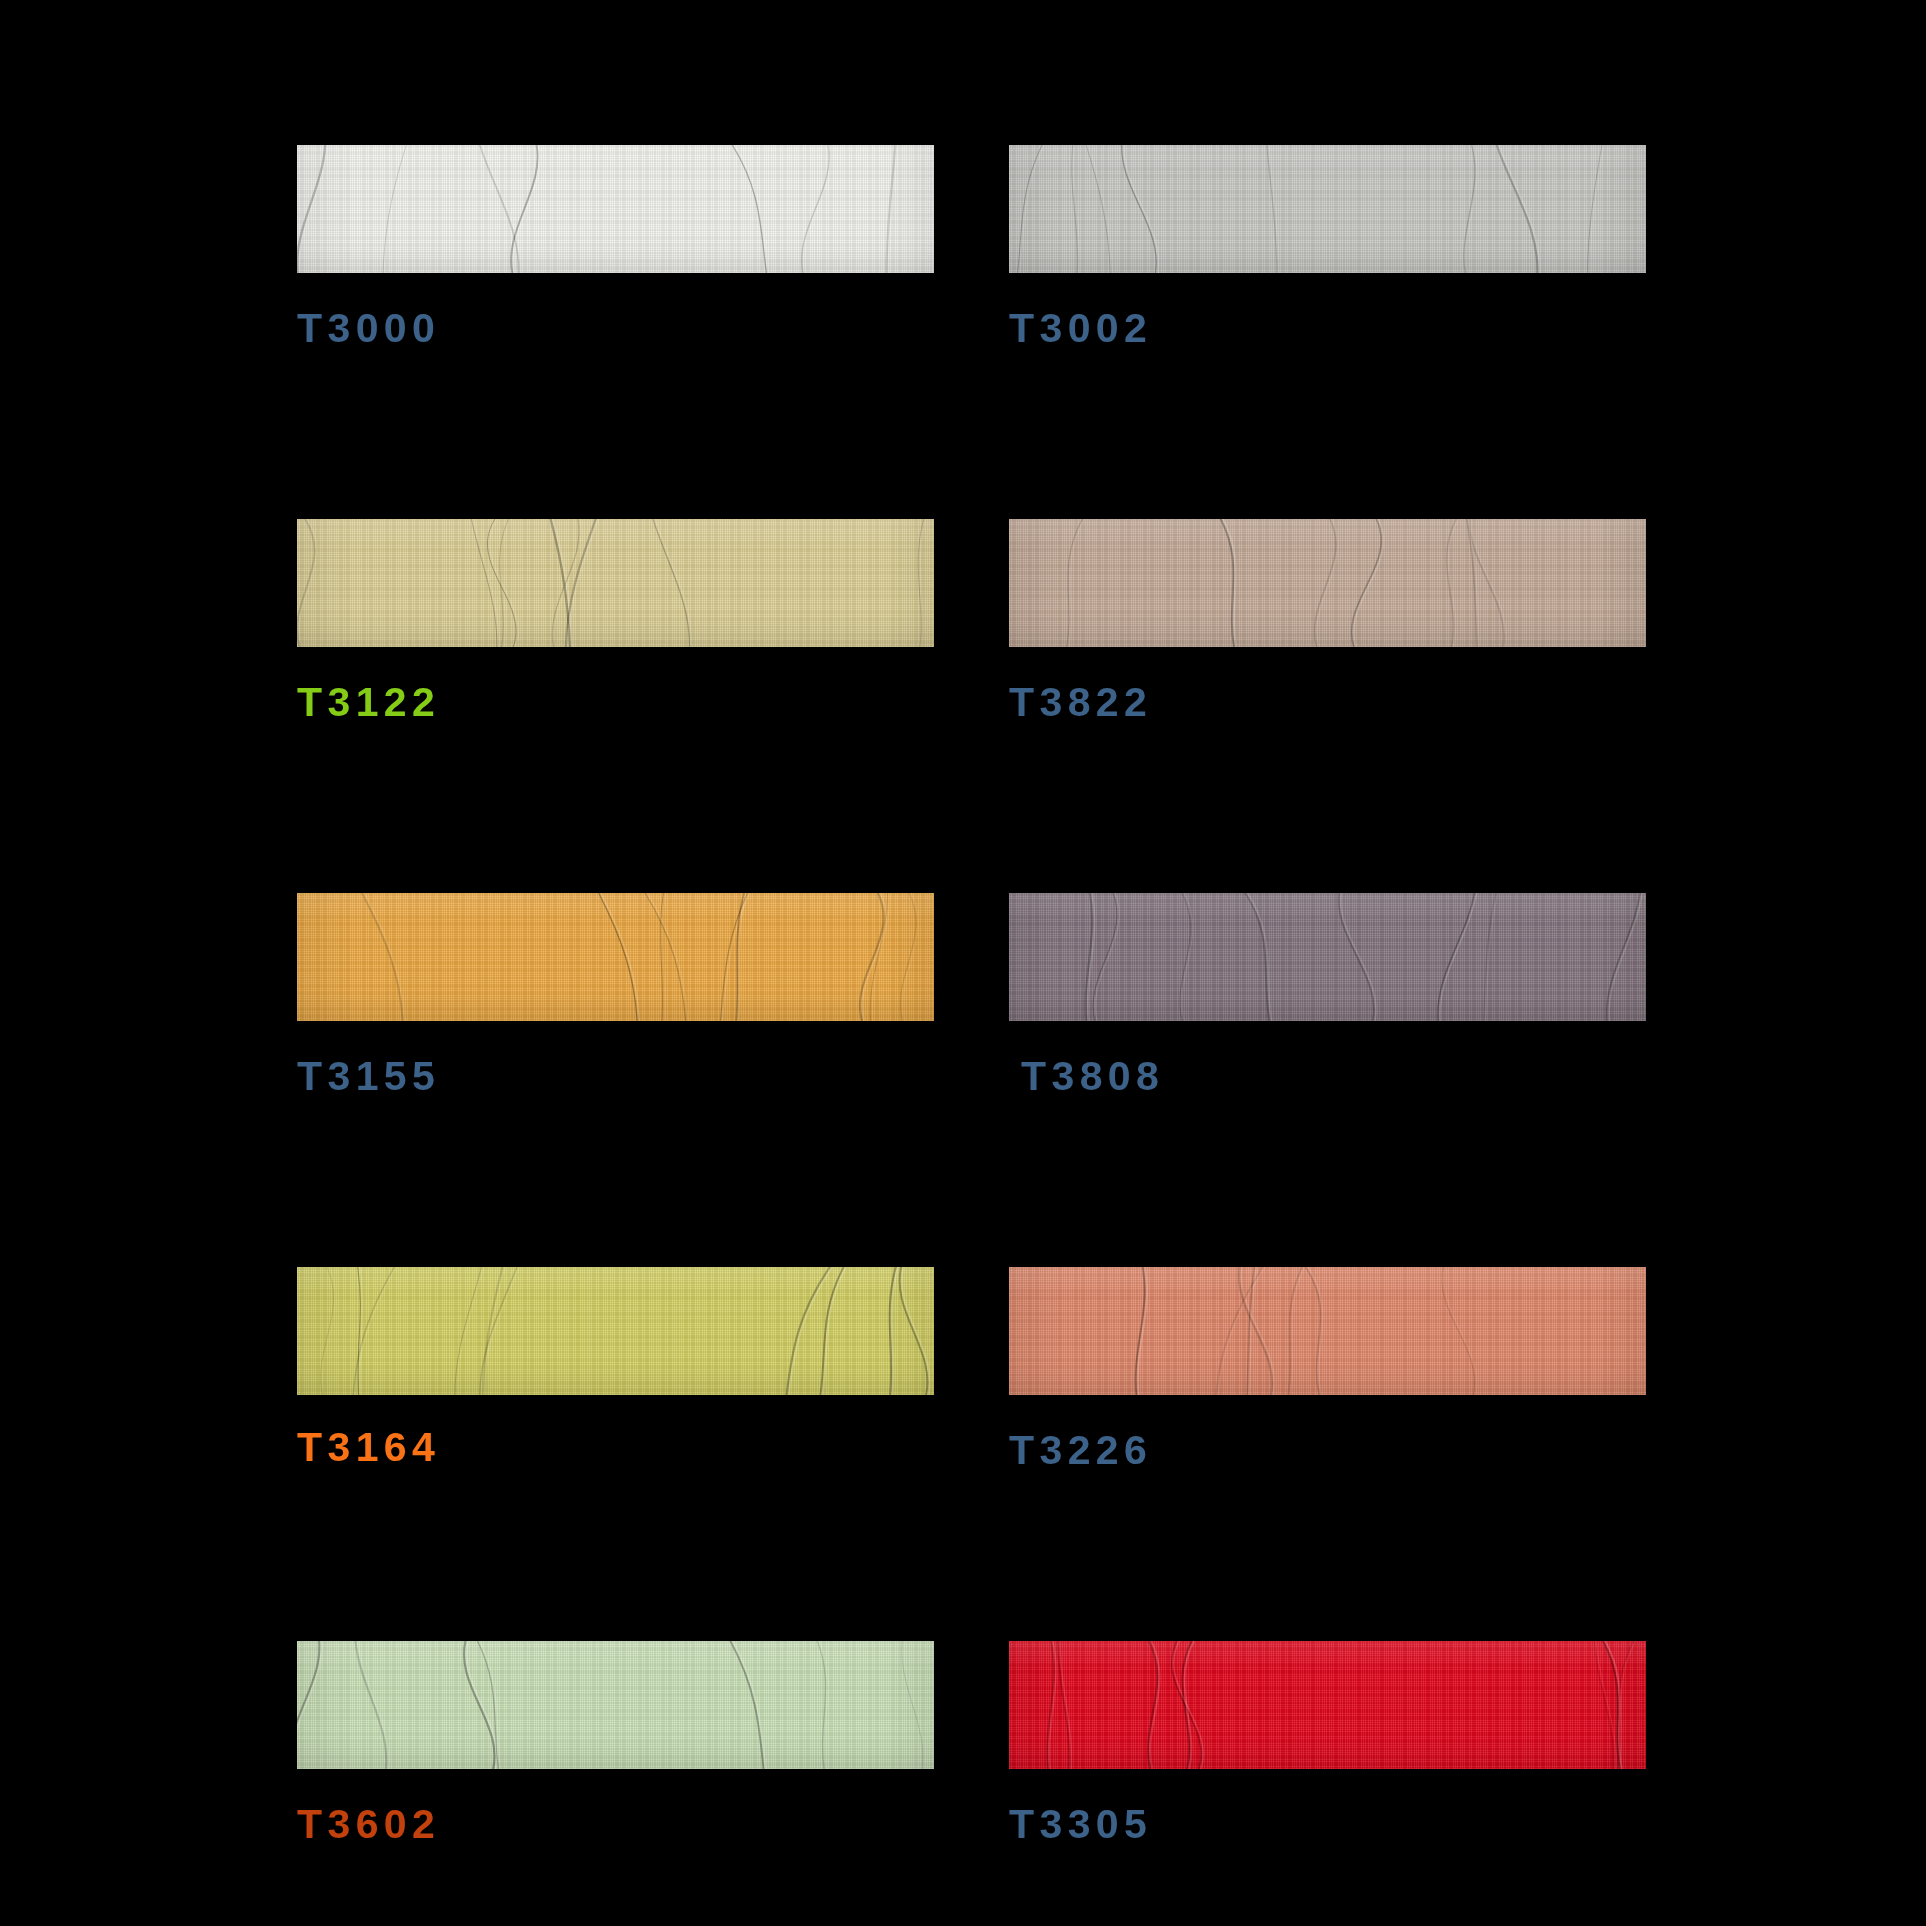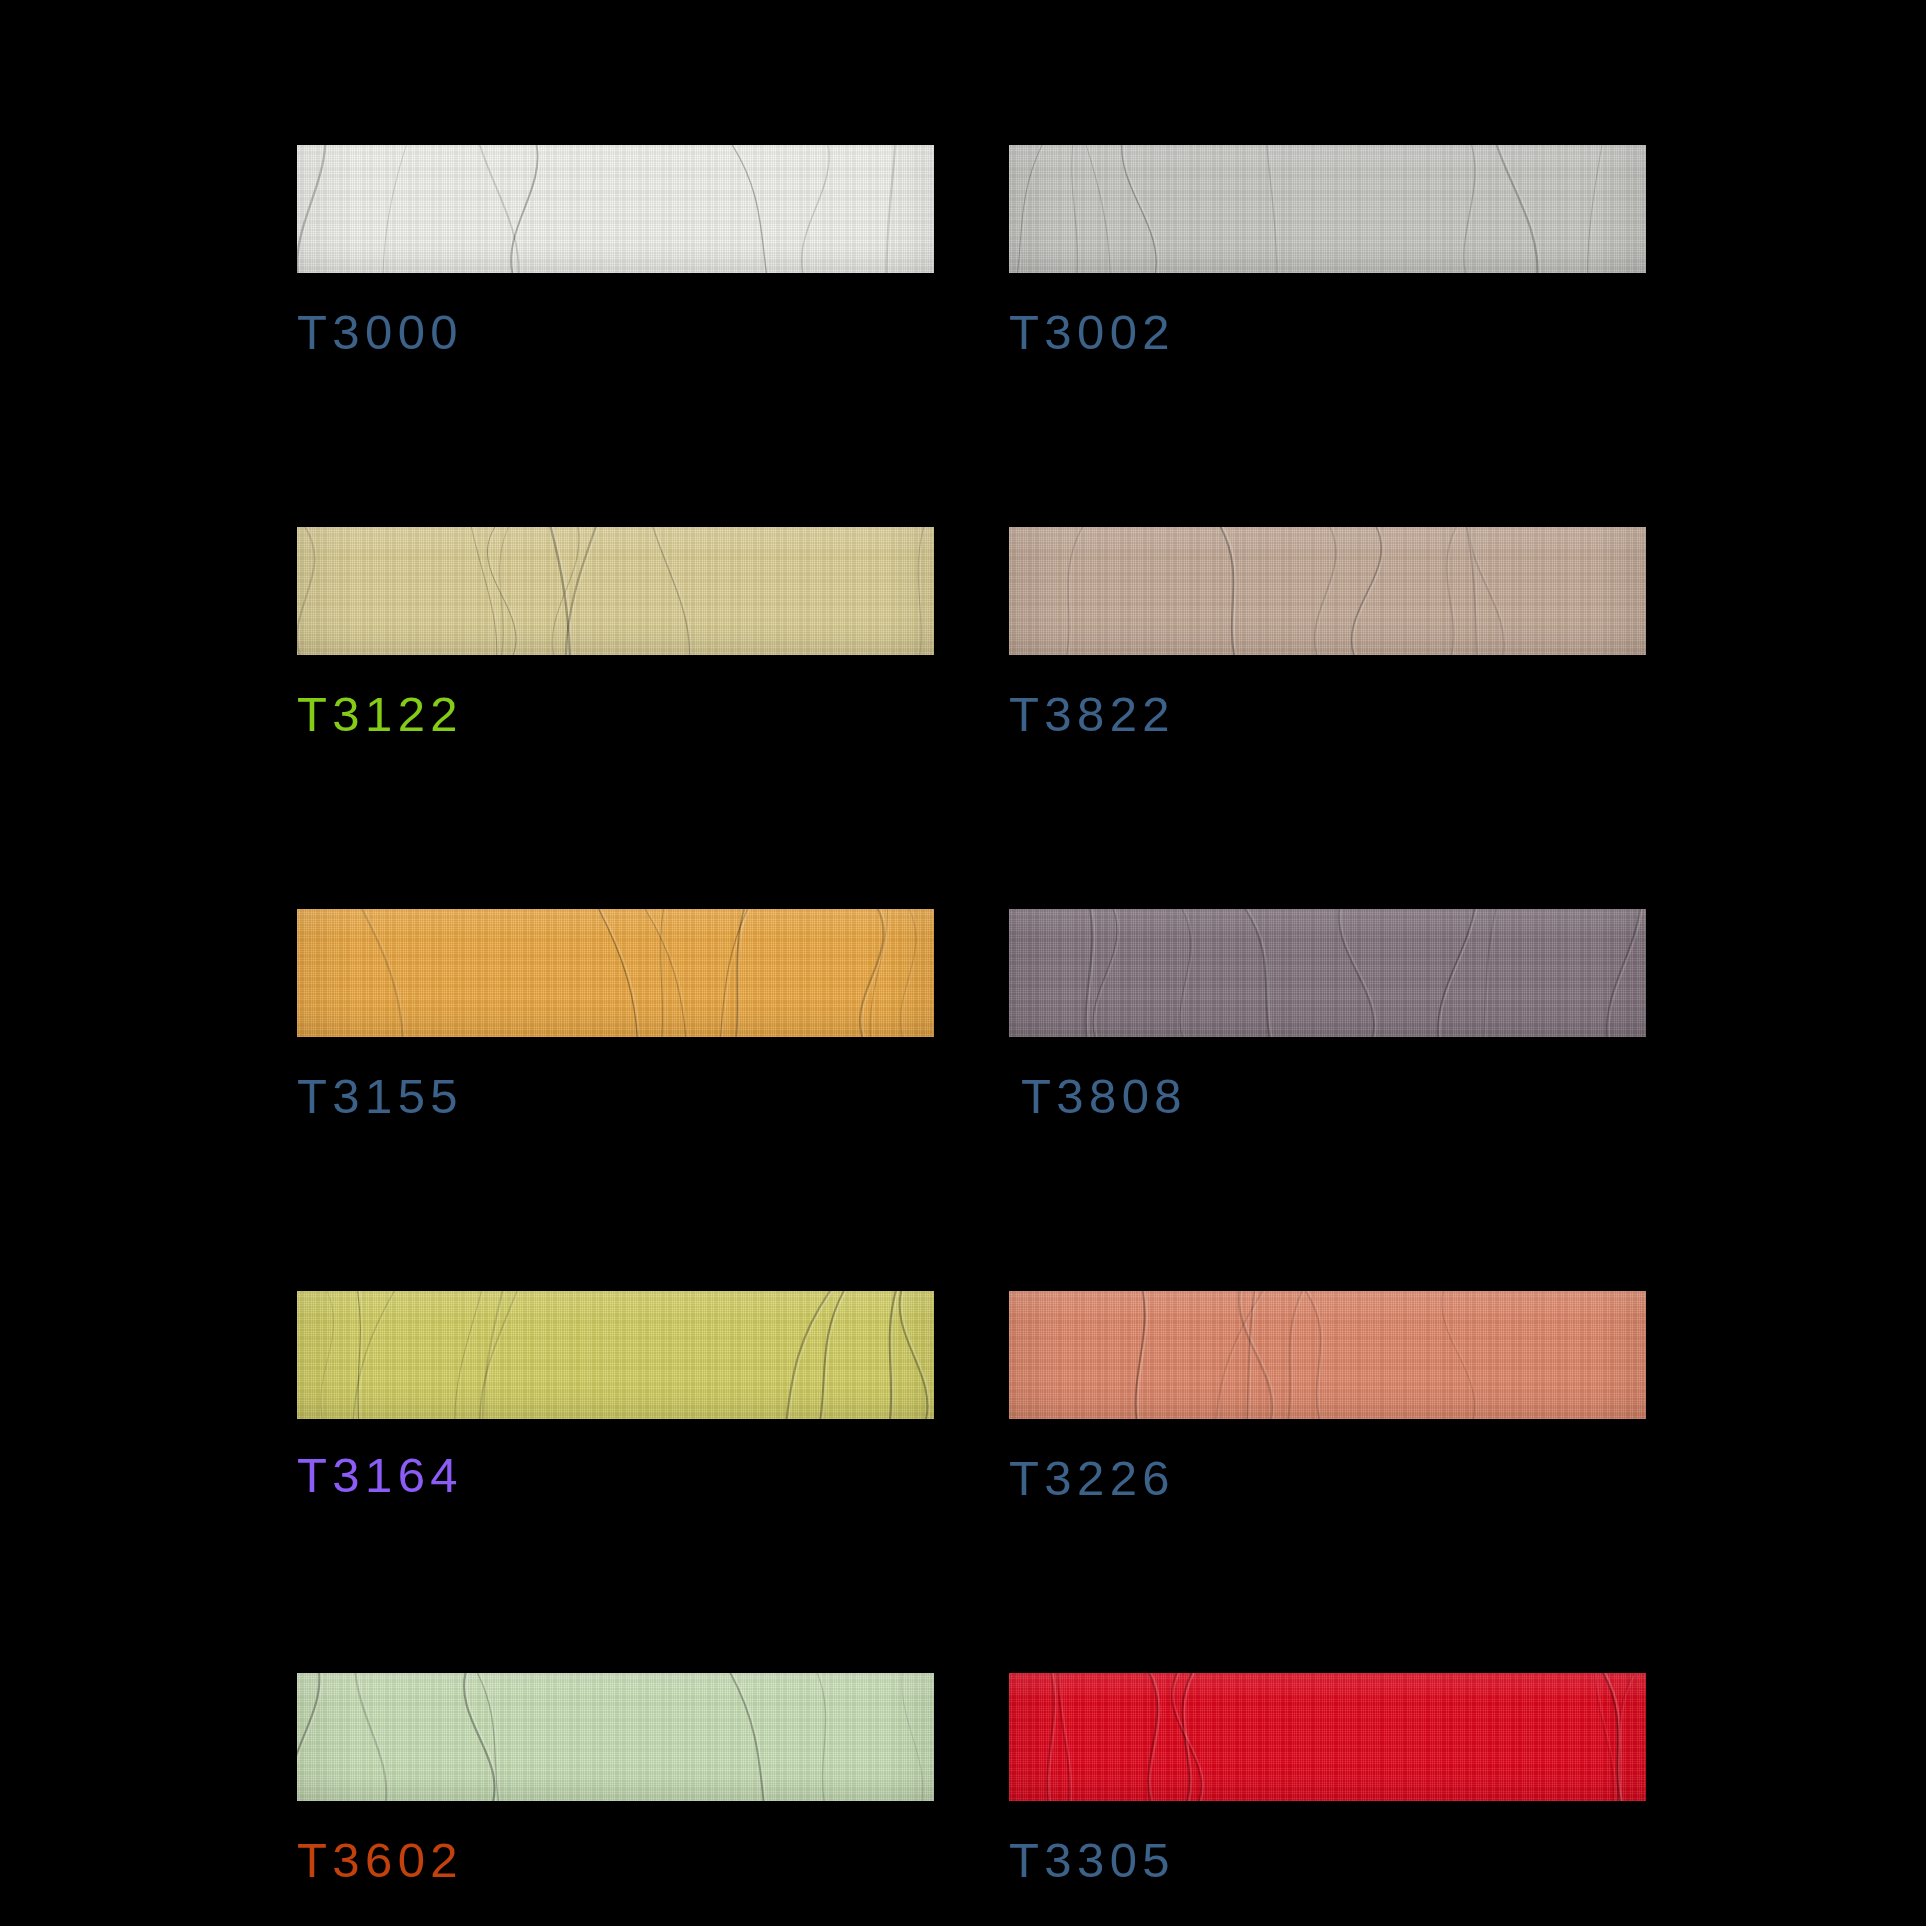--- a/index.html
+++ b/index.html
@@ -59,22 +59,22 @@
     position:absolute; inset:0;
     pointer-events:none;
     background:
       linear-gradient(180deg, rgba(255,255,255,0.10) 0%, rgba(255,255,255,0.0) 22%,
                               rgba(0,0,0,0.0) 76%, rgba(0,0,0,0.075) 100%),
       linear-gradient(90deg, rgba(0,0,0,0.05) 0%, rgba(0,0,0,0.0) 9%,
                              rgba(0,0,0,0.0) 92%, rgba(0,0,0,0.05) 100%);
   }
   .swatch-code {
     margin-top:35px;
-    font-size:49px;
-    font-weight:400;
+    font-size:41px;
+    font-weight:700;
     letter-spacing:5.4px;
     line-height:1;
     color:#3d6289;
     white-space:nowrap;
     font-family:"Liberation Sans", sans-serif;
   }
 </style>
 </head>
 <body>
 
@@ -264,21 +264,21 @@
               <path d="M128.6 -4 C92.0 58.1,77.0 107.9,72.6 170" fill="none" stroke="#000" stroke-opacity="0.14" stroke-width="1.85"></path>
               <path d="M131.6 -4 C95.0 58.1,80.0 107.9,75.6 170" fill="none" stroke="#fff" stroke-opacity="0.08" stroke-width="1.85"></path>
               <path d="M78.1 -4 C88.2 58.1,75.5 107.9,80.1 170" fill="none" stroke="#000" stroke-opacity="0.31" stroke-width="1.45"></path>
               <path d="M81.1 -4 C91.2 58.1,78.5 107.9,83.1 170" fill="none" stroke="#fff" stroke-opacity="0.19" stroke-width="1.45"></path>
               <path d="M785.4 -4 C767.8 58.1,832.2 107.9,815.8 170" fill="none" stroke="#000" stroke-opacity="0.29" stroke-width="2.51"></path>
               <path d="M788.4 -4 C770.8 58.1,835.2 107.9,818.8 170" fill="none" stroke="#fff" stroke-opacity="0.17" stroke-width="2.51"></path>
             </svg>
           </div>
           <div class="vign"></div>
         </div>
-        <div class="swatch-code" style="color: #8b5cf6; margin-top: 32px;">T3164</div>
+        <div class="swatch-code" style="color: #f97316; margin-top: 32px;">T3164</div>
       </div>
       <div class="swatch-cell">
         <div class="swatch-chip" style="background-color: rgb(225, 138, 109);">
           <div class="weave"></div>
           <div class="creases">
             <svg viewBox="0 0 827 166" preserveAspectRatio="none">
               <path d="M300.1 -4 C288.1 58.1,354.8 107.9,339.1 170" fill="none" stroke="#000" stroke-opacity="0.16" stroke-width="2.98"></path>
               <path d="M303.1 -4 C291.1 58.1,357.8 107.9,342.1 170" fill="none" stroke="#fff" stroke-opacity="0.10" stroke-width="2.98"></path>
               <path d="M382.6 -4 C350.7 58.1,372.6 107.9,361.8 170" fill="none" stroke="#000" stroke-opacity="0.13" stroke-width="2.32"></path>
               <path d="M385.6 -4 C353.7 58.1,375.6 107.9,364.8 170" fill="none" stroke="#fff" stroke-opacity="0.08" stroke-width="2.32"></path>

